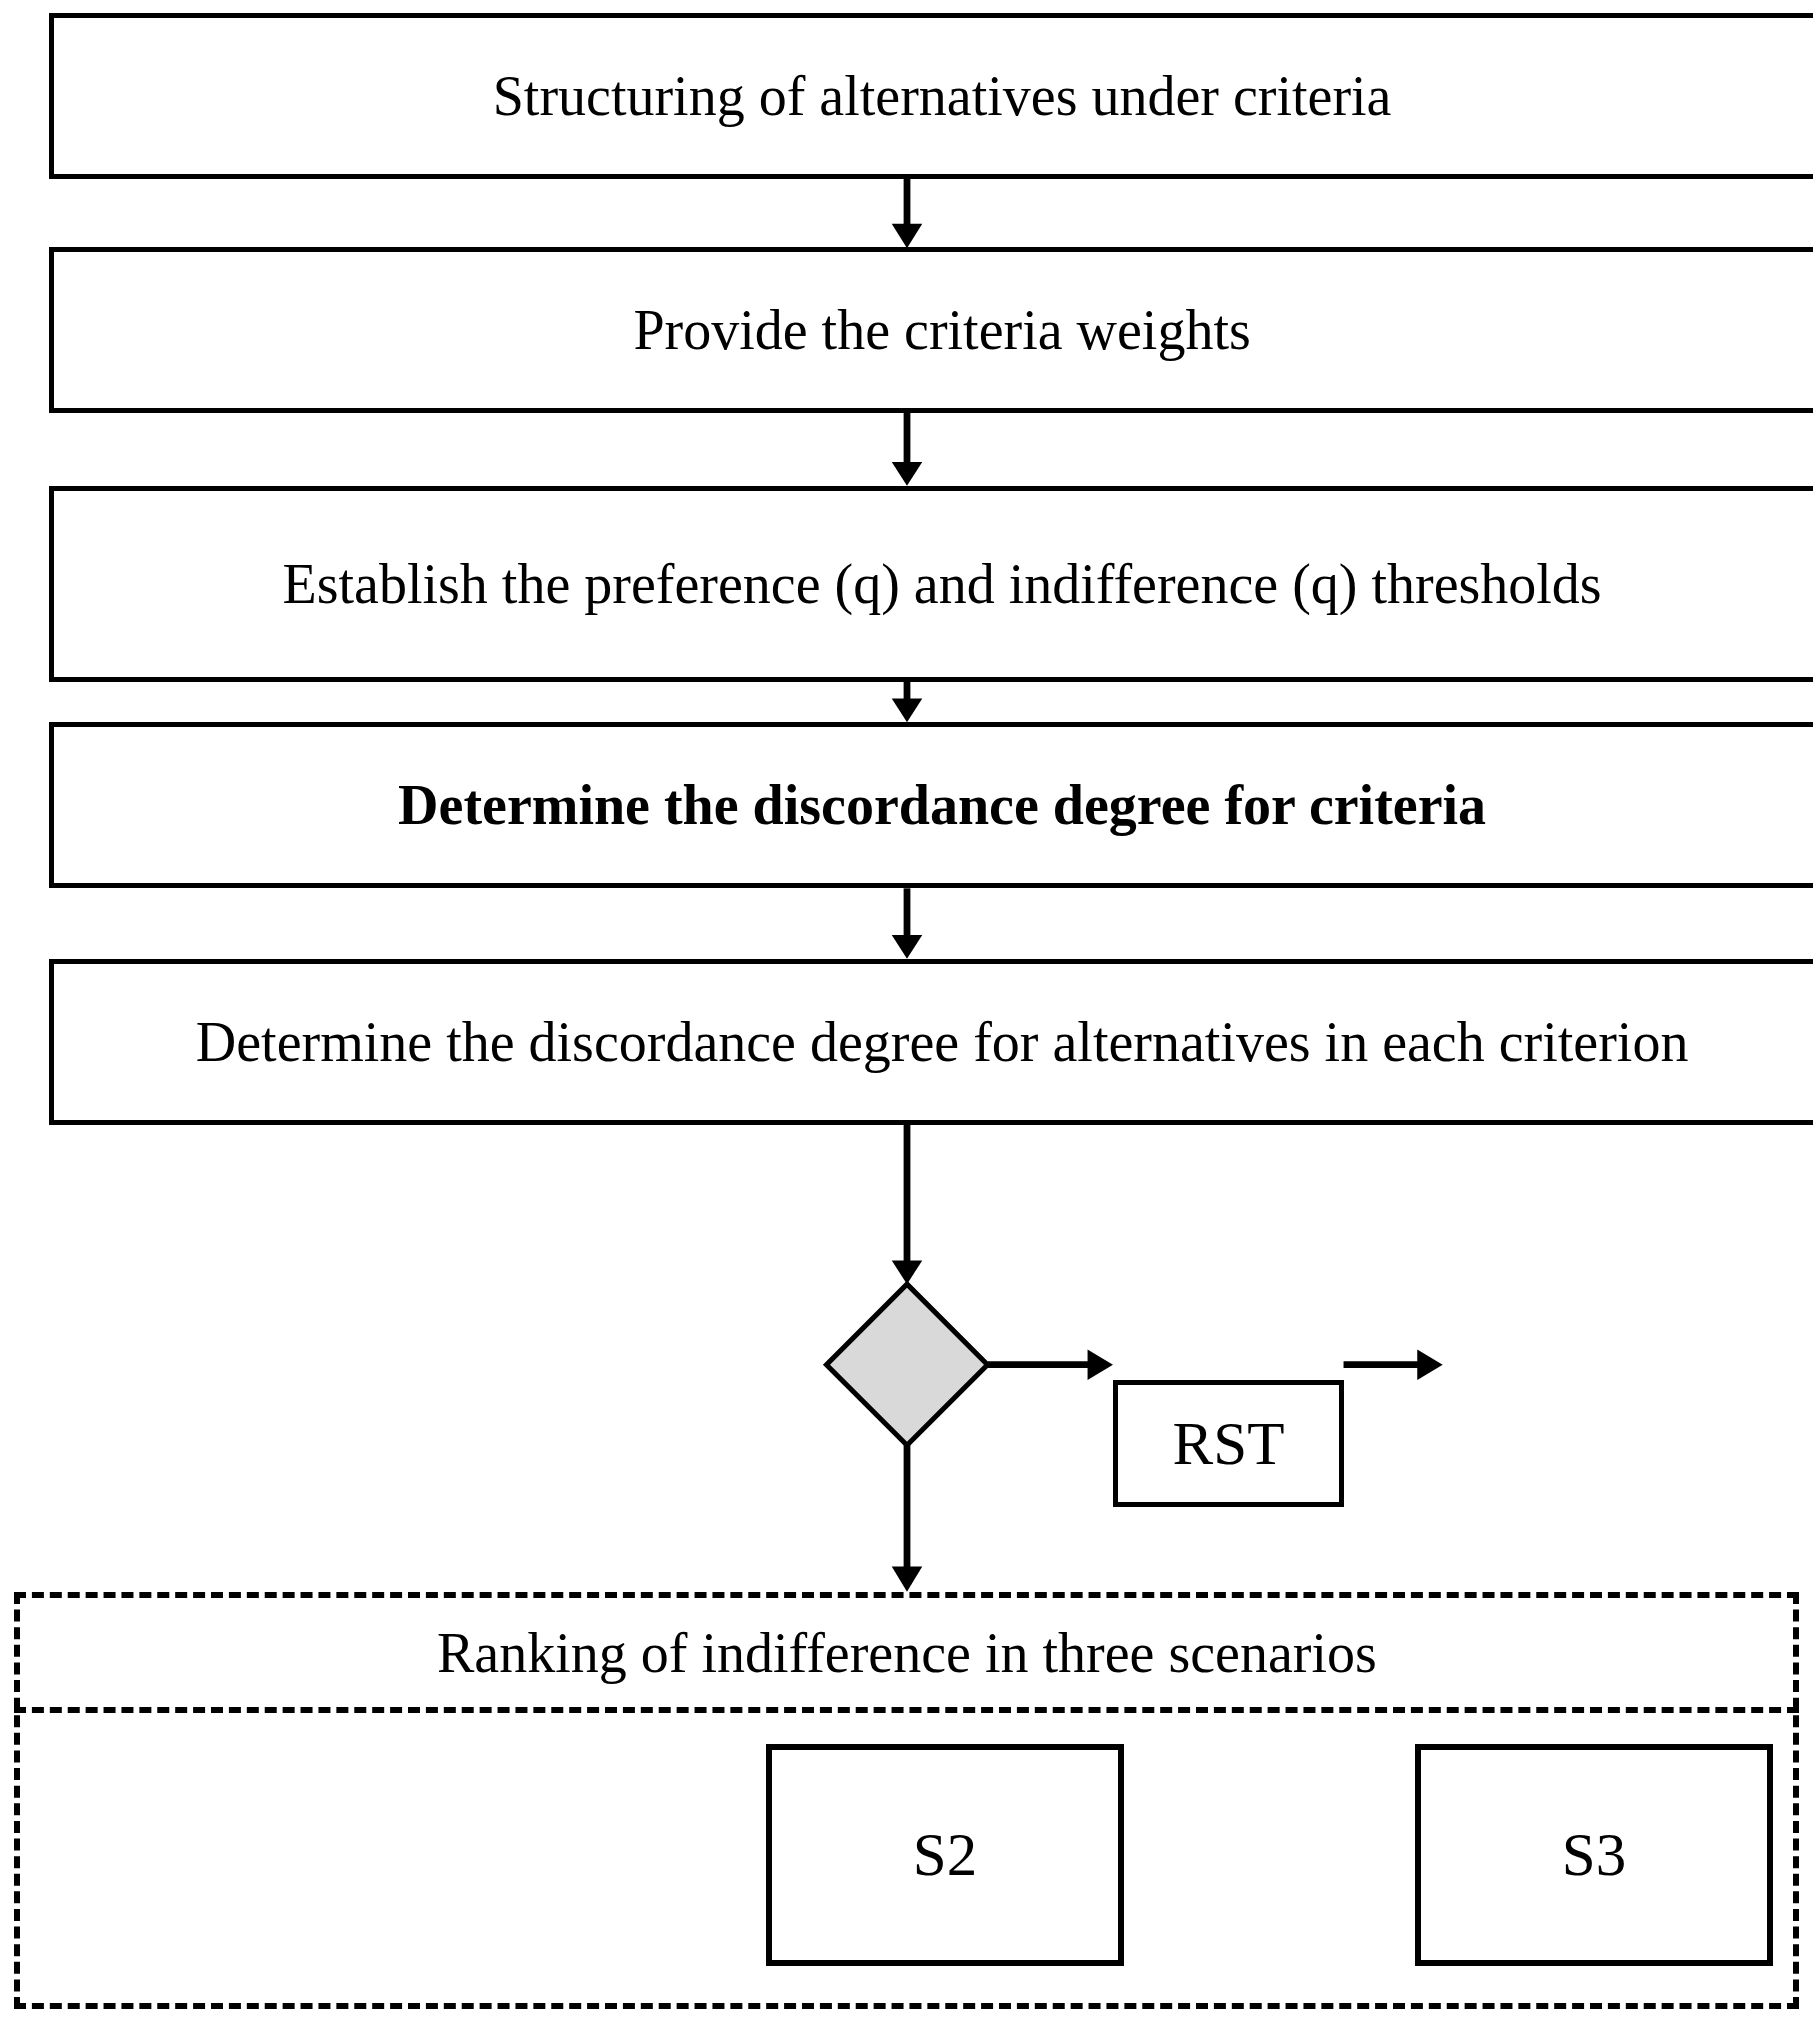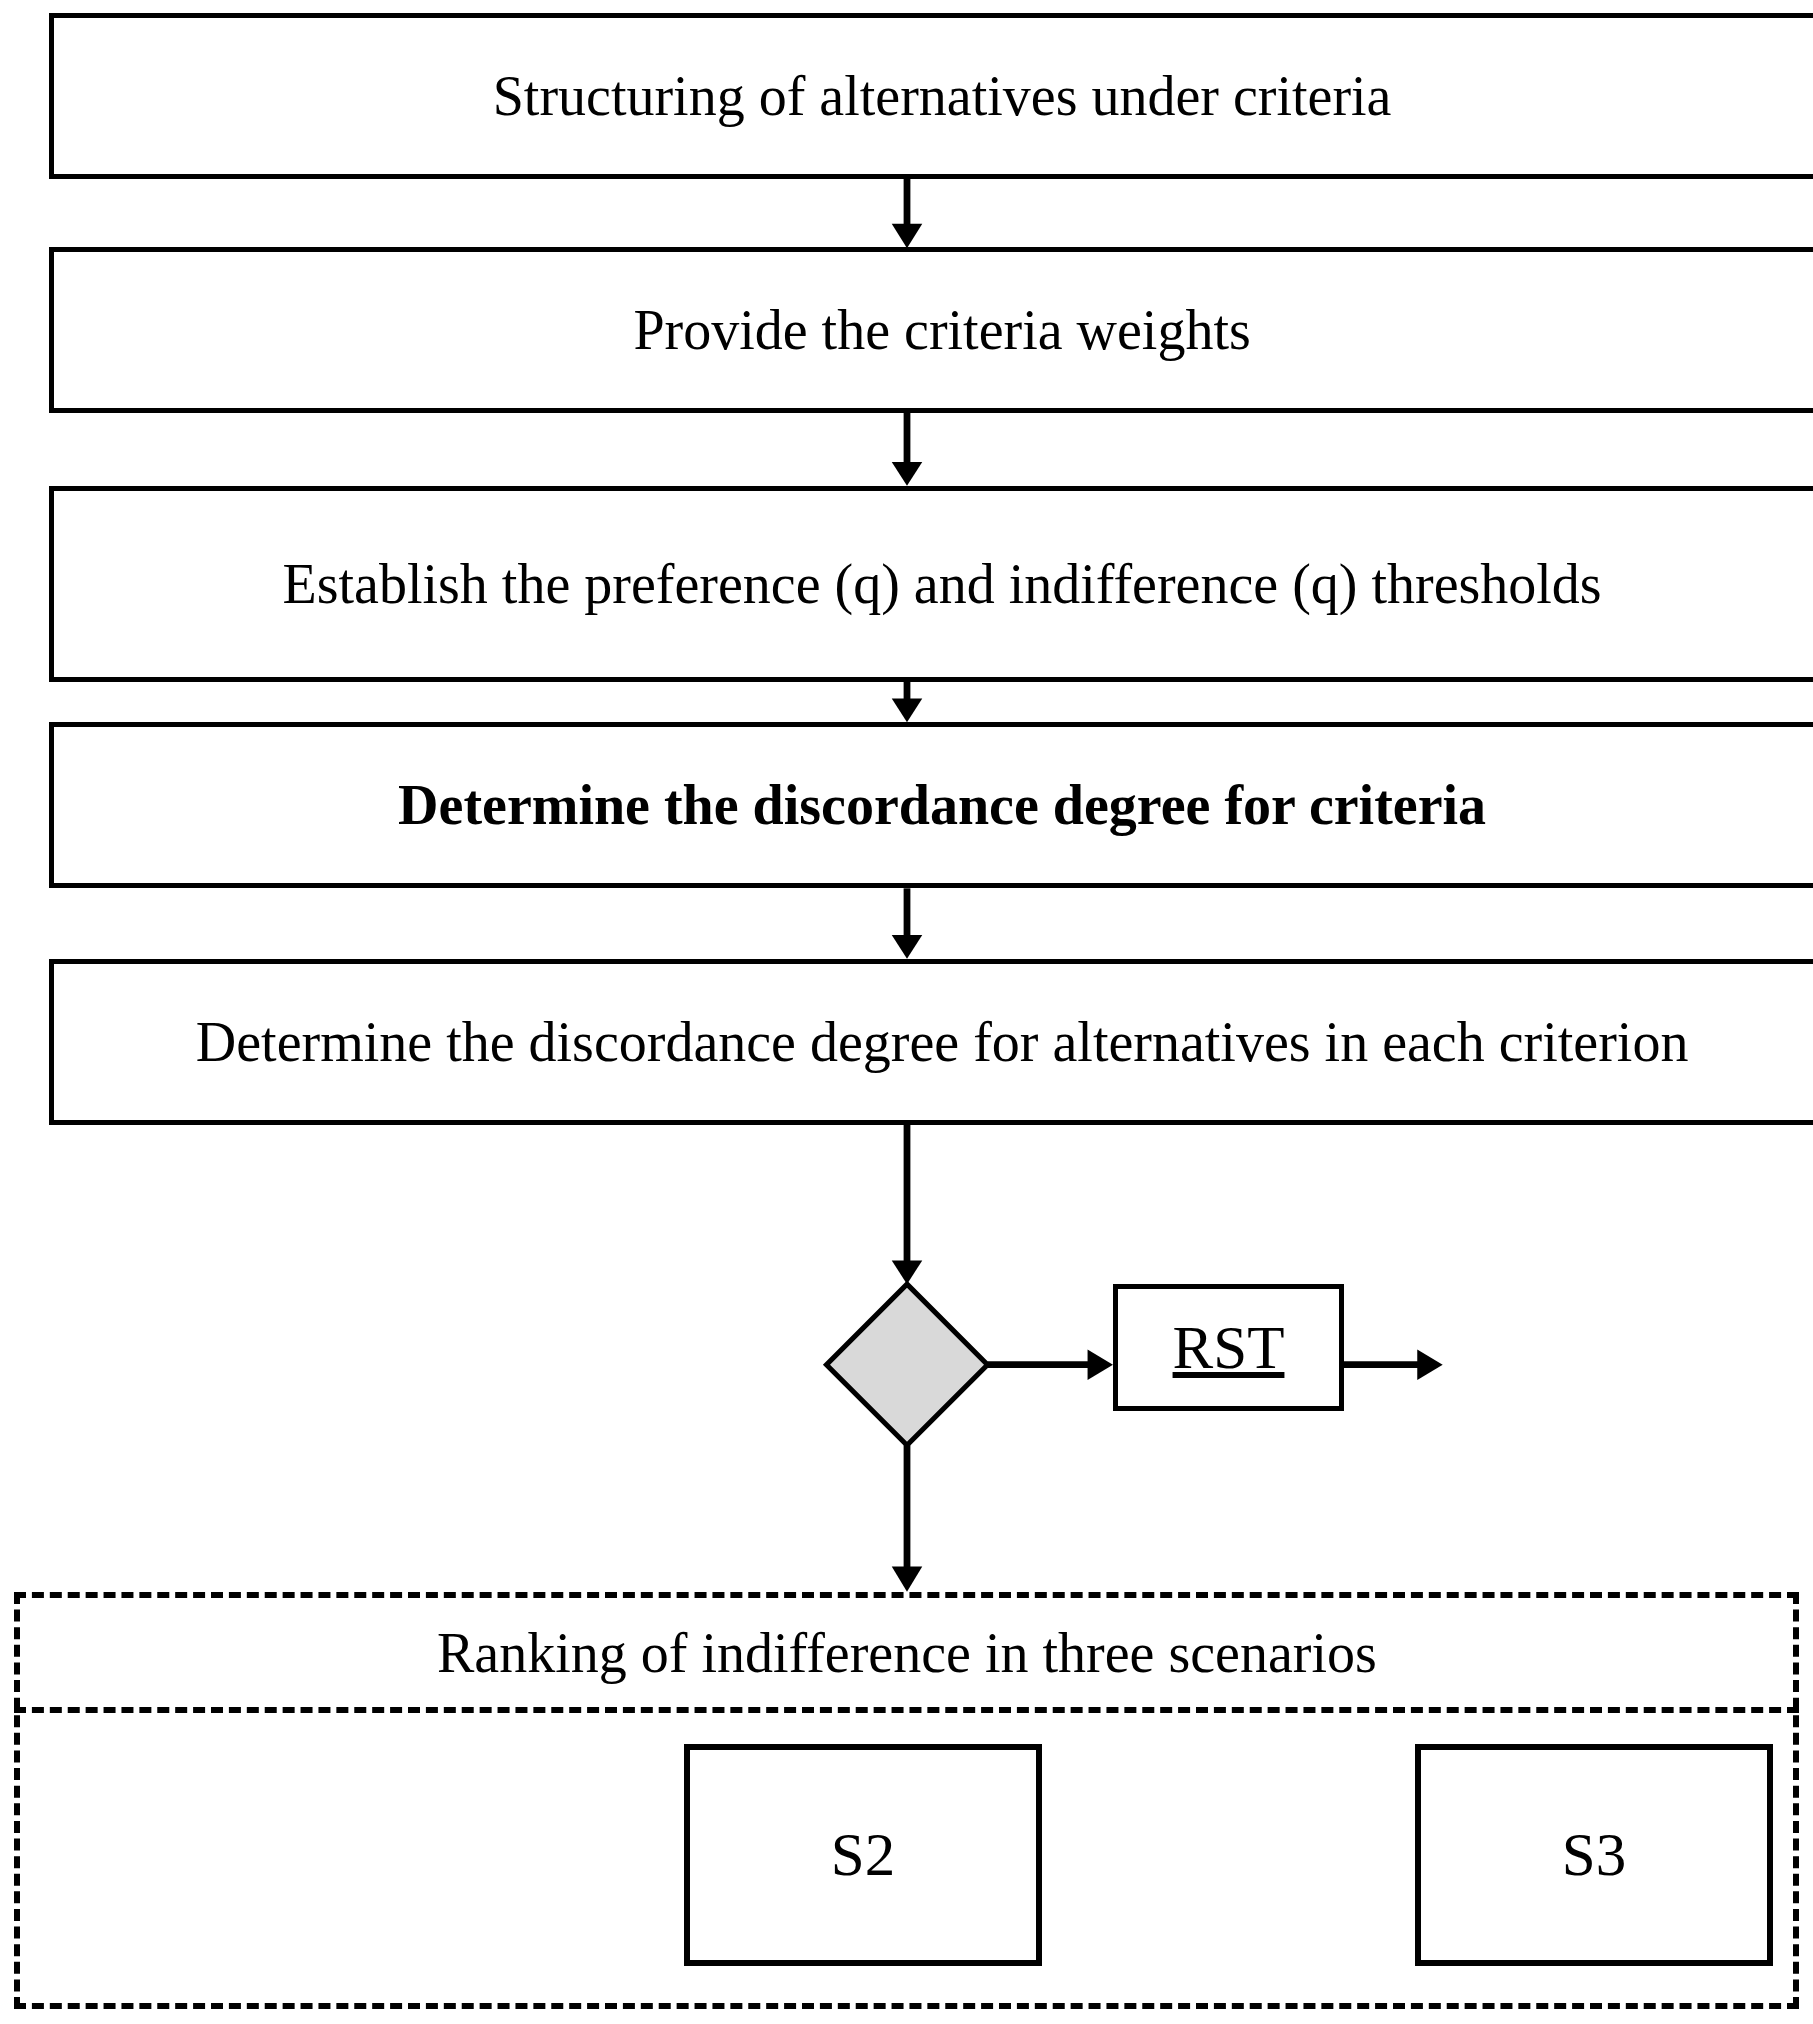--- a/index.html
+++ b/index.html
@@ -34,29 +34,28 @@
 
   #svg-layer {
     position: absolute;
     left: 0; top: 0;
     width: 1814px;
     height: 2025px;
     pointer-events: none;
   }
 
   .rst-box {
-    left: 1113px; top: 1284px;
+    left: 1113px; top: 1380px;
     width: 231px; height: 127px;
     border: 5.1px solid #000000;
     background: #ffffff;
     display: flex;
     align-items: center;
     justify-content: center;
     font-size: 61px;
-    text-decoration: underline;
   }
 
   .elimination-box {
     left: 1443px; top: 1208px;
     width: 356px; height: 317px;
     border: 6px dashed #000000;
     border-radius: 41px;
     background: #ffffff;
     display: flex;
     align-items: center;
@@ -92,21 +91,21 @@
     top: 1744px;
     width: 358px; height: 222px;
     border: 6px solid #000000;
     background: #ffffff;
     display: flex;
     align-items: center;
     justify-content: center;
     font-size: 61px;
   }
   #s1 { left: 32px; }
-  #s2 { left: 684px; }
+  #s2 { left: 766px; }
   #s3 { left: 1415px; }
 </style>
 </head>
 <body>
 
 <div id="canvas">
 
   <svg id="svg-layer" viewBox="0 0 2140 2389" xmlns="http://www.w3.org/2000/svg">
 
     <g>

